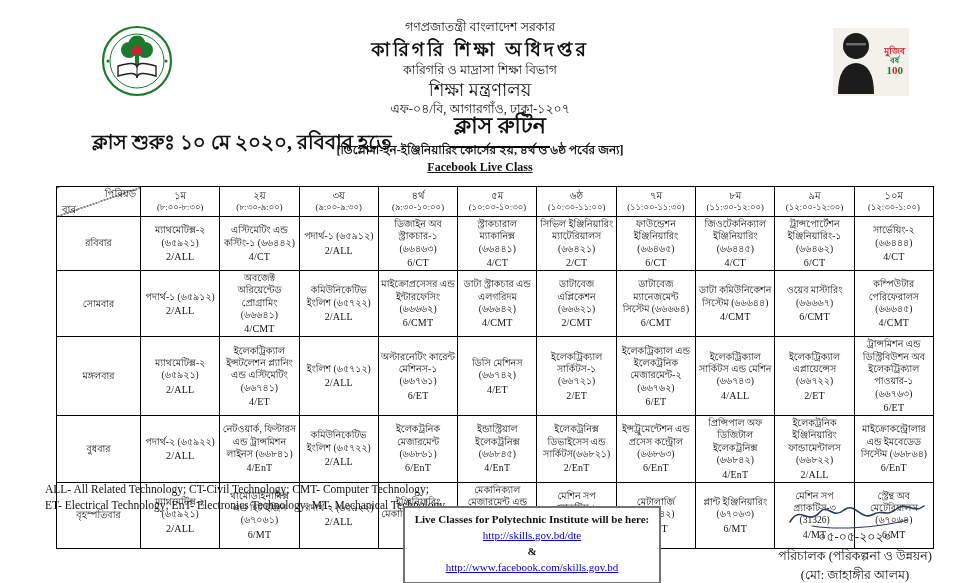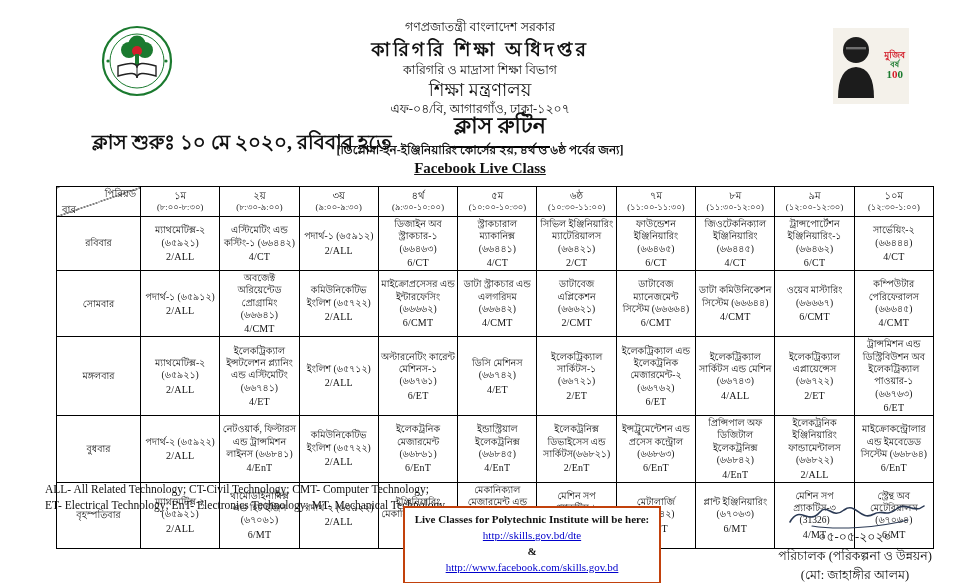--- a/index.html
+++ b/index.html
@@ -9,26 +9,26 @@
   
   .hdr-center{position:absolute;left:0;right:0;top:20px;text-align:center;line-height:1.25;}
   .gov-line{font-size:12.5px;}
   .org-name{font-size:19px;font-weight:bold;letter-spacing:3px;margin-top:2px;}
   .division{font-size:12.5px;margin-top:2px;}
   .ministry{font-size:18px;}
   .address{font-size:12.5px;}
   .doc-title-wrap{position:absolute;left:0;right:0;top:108px;text-align:center;margin-left:40px;}
   .doc-title{display:inline-block;font-size:22px;font-weight:bold;border-bottom:2.5px solid #000;padding:0 4px 1px;}
   .doc-subtitle{position:absolute;left:0;right:0;top:141px;text-align:center;font-size:12px;font-weight:bold;}
-  .fb-live{position:absolute;left:0;right:0;top:160px;text-align:center;font-size:15px;font-weight:bold;text-decoration:underline;}
+  .fb-live{position:absolute;left:0;right:0;top:160px;text-align:center;font-size:12px;font-weight:bold;text-decoration:underline;}
   .start-note{position:absolute;left:92px;top:127px;font-size:20px;font-weight:bold;}
 
   
   .dte-logo{position:absolute;left:100px;top:24px;width:74px;height:74px;}
-  .mujib{position:absolute;left:833px;top:28px;width:76px;height:76px;background:#f4f1ea;
+  .mujib{position:absolute;left:833px;top:28px;width:76px;height:68px;background:#f4f1ea;
          display:flex;align-items:center;justify-content:space-between;padding:2px;box-sizing:border-box;}
   .mujib-txt{display:flex;flex-direction:column;align-items:center;line-height:1.05;padding-right:2px;}
   .mj-red{color:#d21f2b;font-size:9px;font-weight:bold;}
   .mj-green{color:#1b7a2f;font-size:8px;font-weight:bold;}
   .mj-100{font-size:11px;font-weight:bold;color:#d21f2b;}
   .mj-100 b{color:#1b7a2f;}
 
   
   .routine-wrap{position:absolute;left:56px;top:186px;}
   table.routine{border-collapse:collapse;table-layout:fixed;width:878px;}
@@ -45,21 +45,21 @@
   .c-top{position:absolute;top:0;right:4px;font-size:10px;}
   .c-bot{position:absolute;bottom:0;left:5px;font-size:10px;}
   .p-label{font-size:10px;}
   .p-time{font-size:8.5px;}
   th.day{font-size:11.5px;margin-top:24px;}
   .subj{line-height:1.3;}
   .tech{font-size:10px;margin-top:1px;letter-spacing:.2px;}
 
   
   .legend{position:absolute;left:45px;top:482px;font-size:11.5px;font-weight:normal;line-height:1.35;}
-  .live-box{position:absolute;left:403px;top:506px;width:238px;border:2px solid #c2410c;
+  .live-box{position:absolute;left:403px;top:506px;width:238px;border:2px solid #737373;
             text-align:center;padding:4px 8px 6px;font-size:11px;line-height:1.45;background:#fff;}
   .live-title{font-weight:bold;}
   .live-link{color:#0000cc;text-decoration:underline;display:block;cursor:pointer;}
   .live-amp{font-weight:bold;}
   .sig-block{position:absolute;left:760px;top:498px;width:190px;text-align:center;font-size:12.5px;line-height:1.5;}
   .sig-svg{display:block;margin:0 auto -4px;}
 </style>
 </head>
 <body>
 

